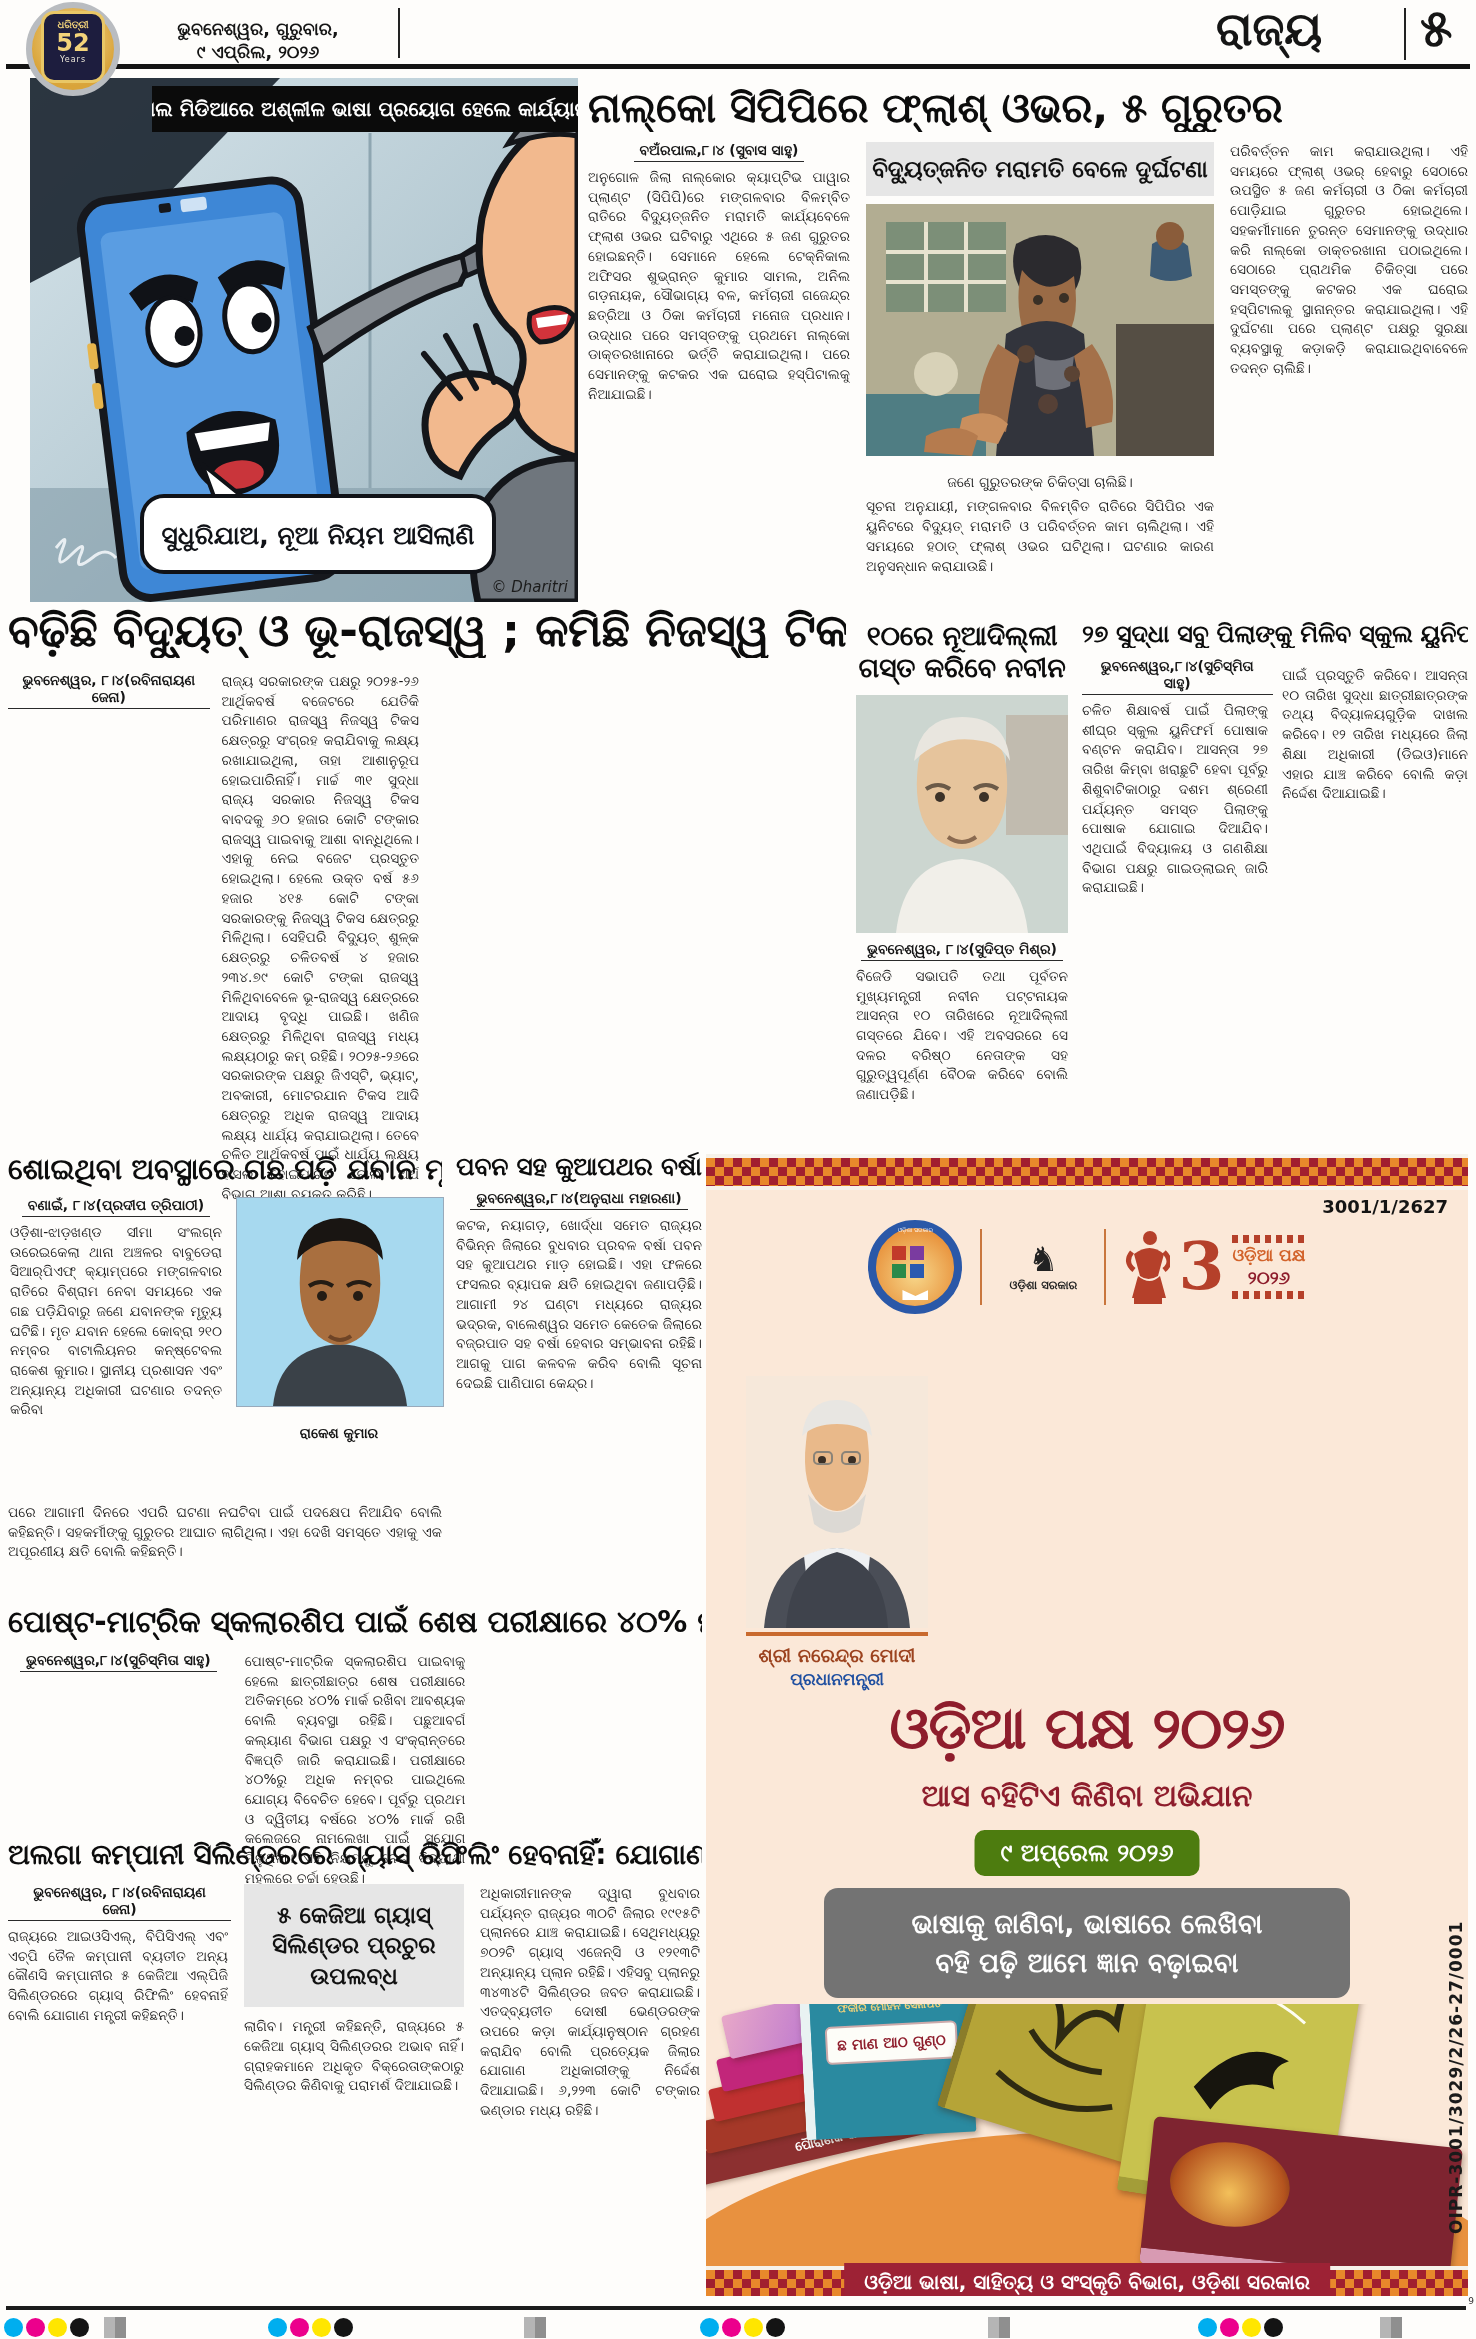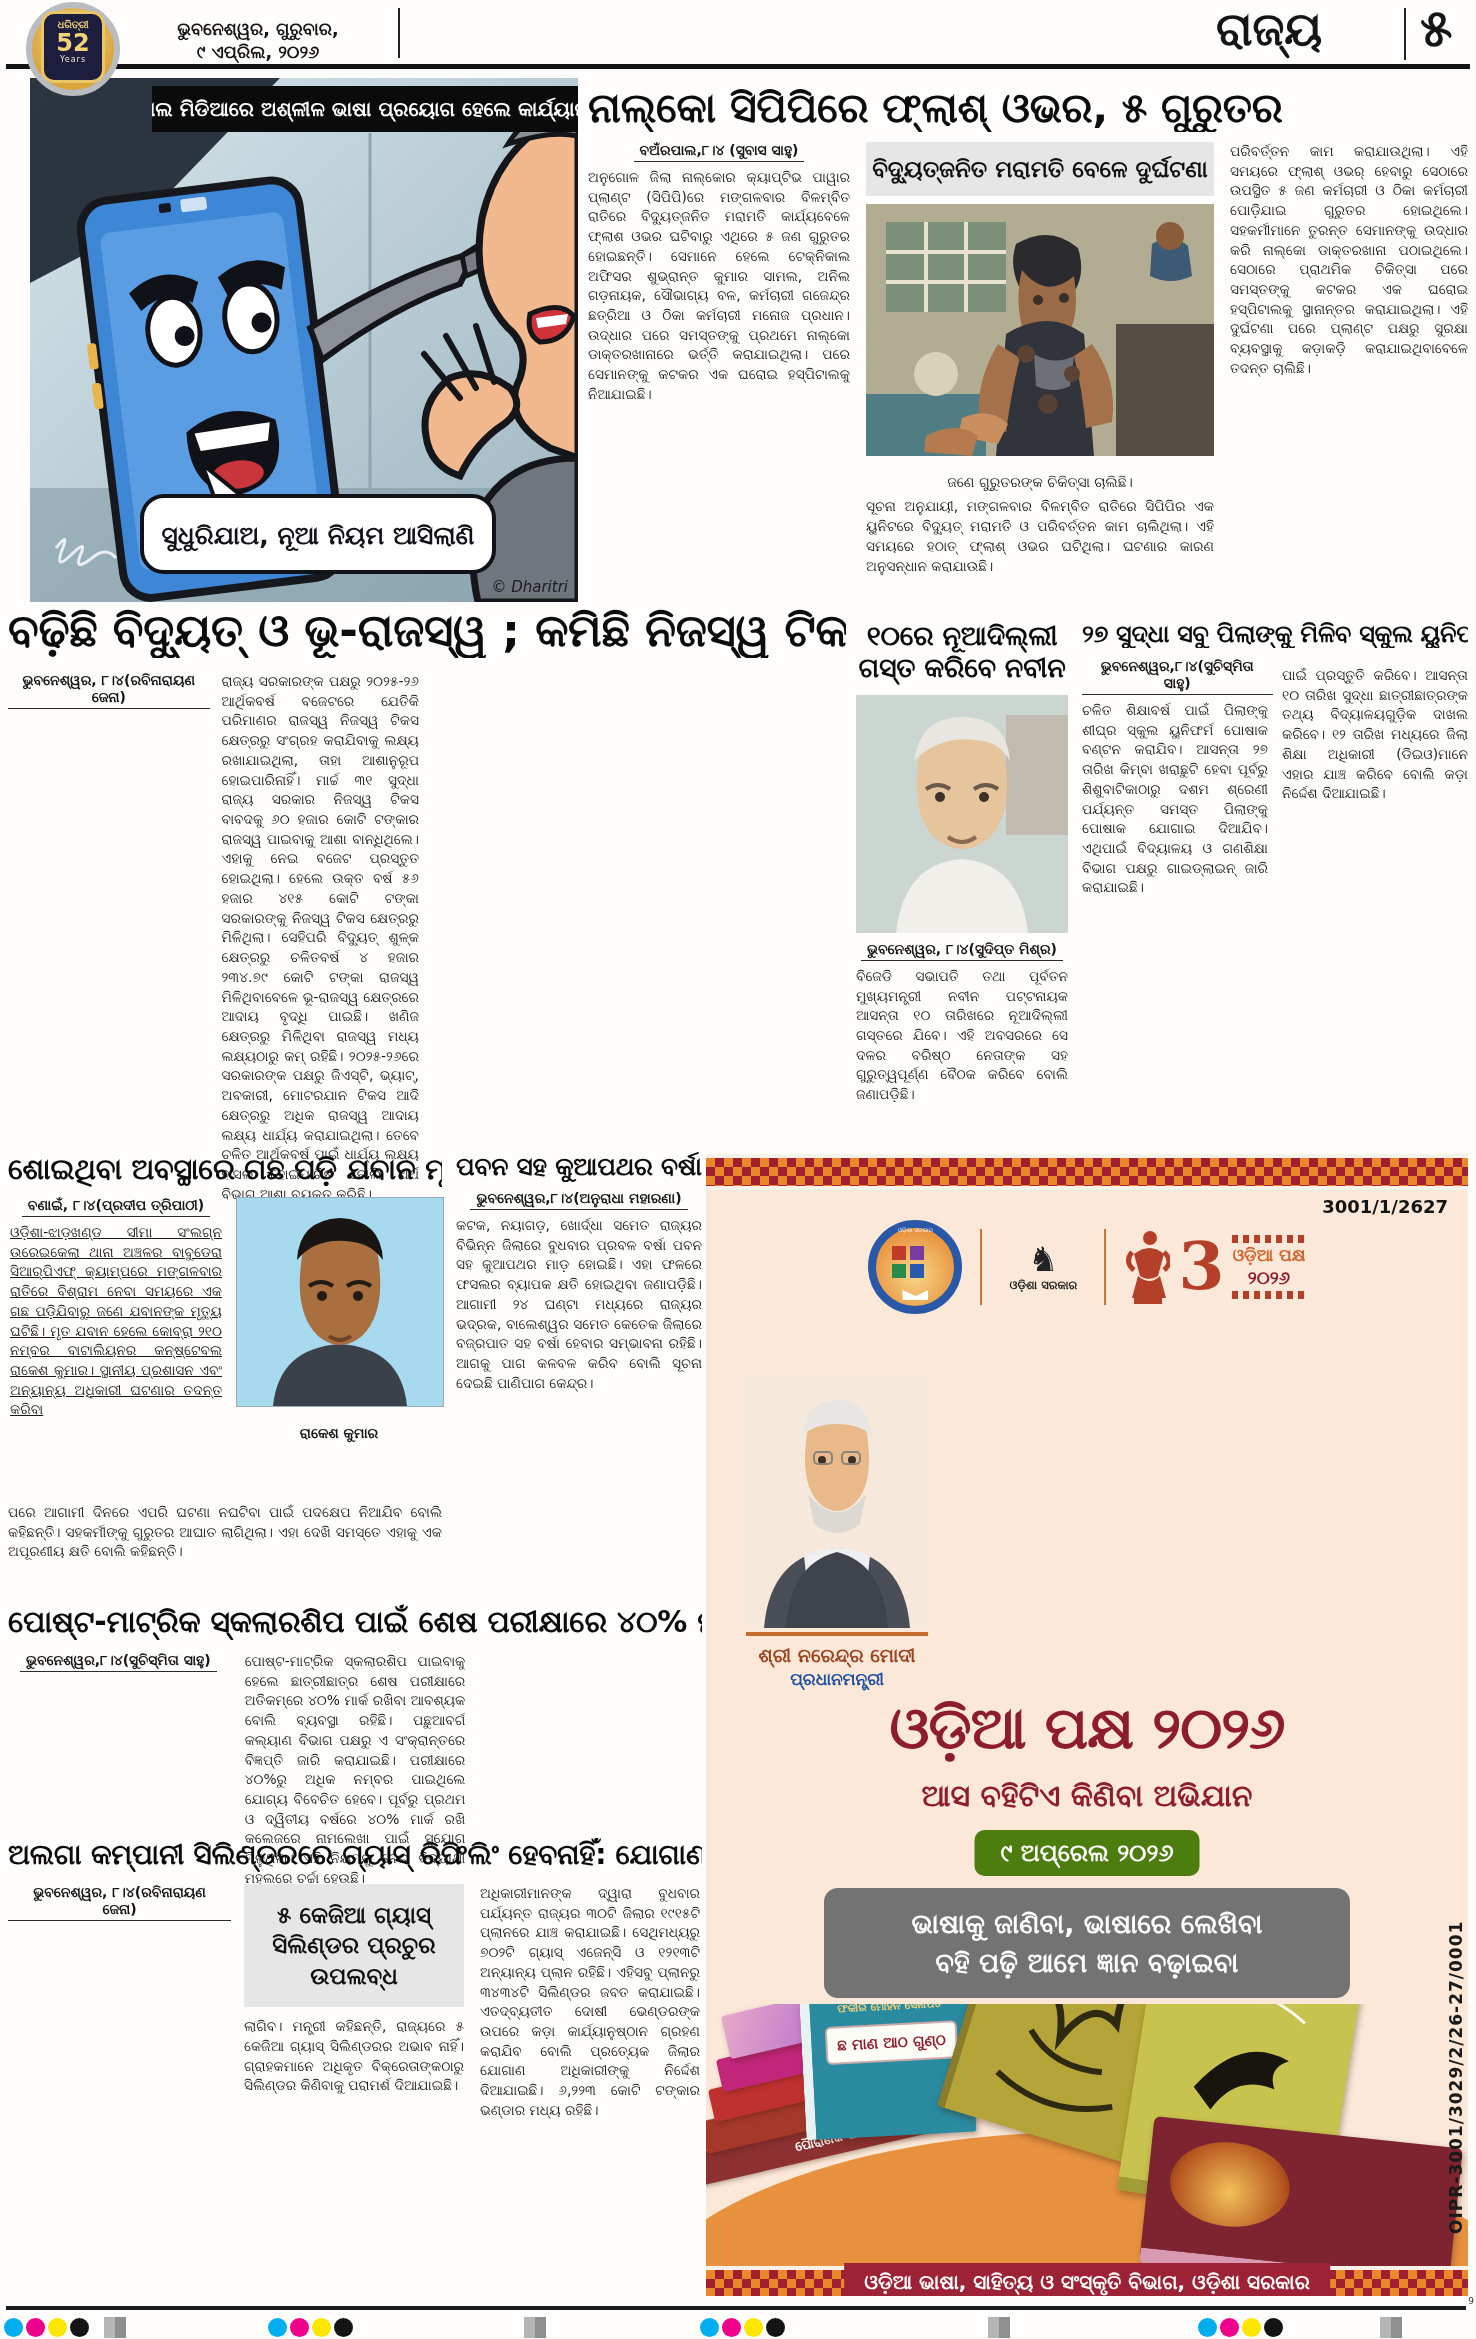--- a/index.html
+++ b/index.html
@@ -251,21 +251,21 @@
         <div class="bodytxt" style="height:350px;margin-top:8px;">ପାଇଁ ପ୍ରସ୍ତୁତି କରିବେ। ଆସନ୍ତା ୧୦ ତାରିଖ ସୁଦ୍ଧା ଛାତ୍ରୀଛାତ୍ରଙ୍କ ତଥ୍ୟ ବିଦ୍ୟାଳୟଗୁଡ଼ିକ ଦାଖଲ କରିବେ। ୧୨ ତାରିଖ ମଧ୍ୟରେ ଜିଲା ଶିକ୍ଷା ଅଧିକାରୀ (ଡିଇଓ)ମାନେ ଏହାର ଯାଞ୍ଚ କରିବେ ବୋଲି କଡ଼ା ନିର୍ଦ୍ଦେଶ ଦିଆଯାଇଛି।</div>
       </div>
     </div>
   </div>
 
   <div class="abs" style="left:8px;top:1152px;width:434px;">
     <div class="headline" style="font-size:29px;">ଶୋଇଥିବା ଅବସ୍ଥାରେ ଗଛ ପଡ଼ି ଯବାନ ମୃତ</div>
     <div class="frow" style="margin-top:10px;gap:14px;justify-content:flex-end;">
       <div style="width:212px;">
         <div class="dateline">ବଣାଇଁ, ୮।୪(ପ୍ରଦୀପ ତ୍ରିପାଠୀ)</div>
-        <div class="bodytxt" style="height:272px;text-decoration:underline;">ଓଡ଼ିଶା-ଝାଡ଼ଖଣ୍ଡ ସୀମା ସଂଲଗ୍ନ ଉରେଇକେଲା ଥାନା ଅଞ୍ଚଳର ବାବୁଡେରା ସିଆର୍‌ପିଏଫ୍ କ୍ୟାମ୍ପରେ ମଙ୍ଗଳବାର ରାତିରେ ବିଶ୍ରାମ ନେବା ସମୟରେ ଏକ ଗଛ ପଡ଼ିଯିବାରୁ ଜଣେ ଯବାନଙ୍କ ମୃତ୍ୟୁ ଘଟିଛି। ମୃତ ଯବାନ ହେଲେ କୋବ୍ରା ୨୧୦ ନମ୍ବର ବାଟାଲିୟନର କନ୍‌ଷ୍ଟେବଲ ରାକେଶ କୁମାର। ସ୍ଥାନୀୟ ପ୍ରଶାସନ ଏବଂ ଅନ୍ୟାନ୍ୟ ଅଧିକାରୀ ଘଟଣାର ତଦନ୍ତ କରିବା</div>
+        <div class="bodytxt" style="height:272px;">ଓଡ଼ିଶା-ଝାଡ଼ଖଣ୍ଡ ସୀମା ସଂଲଗ୍ନ ଉରେଇକେଲା ଥାନା ଅଞ୍ଚଳର ବାବୁଡେରା ସିଆର୍‌ପିଏଫ୍ କ୍ୟାମ୍ପରେ ମଙ୍ଗଳବାର ରାତିରେ ବିଶ୍ରାମ ନେବା ସମୟରେ ଏକ ଗଛ ପଡ଼ିଯିବାରୁ ଜଣେ ଯବାନଙ୍କ ମୃତ୍ୟୁ ଘଟିଛି। ମୃତ ଯବାନ ହେଲେ କୋବ୍ରା ୨୧୦ ନମ୍ବର ବାଟାଲିୟନର କନ୍‌ଷ୍ଟେବଲ ରାକେଶ କୁମାର। ସ୍ଥାନୀୟ ପ୍ରଶାସନ ଏବଂ ଅନ୍ୟାନ୍ୟ ଅଧିକାରୀ ଘଟଣାର ତଦନ୍ତ କରିବା</div>
       </div>
       <div style="width:206px;">
         <svg width="206" height="208" viewBox="0 0 206 208" style="display:block;border:1px solid #9ab;">
           <rect width="206" height="208" fill="#a7d9ef"></rect>
           <path d="M36,208 q6,-58 67,-62 q61,4 67,62 Z" fill="#3a4148"></path>
           <path d="M64,66 q2,-34 39,-36 q37,2 39,36 q6,50 -17,72 q-22,18 -44,0 q-23,-22 -17,-72Z" fill="#a96f3f"></path>
           <path d="M60,62 q2,-40 43,-42 q41,2 43,42 q-12,-16 -30,-18 q-36,-6 -56,18Z" fill="#191512"></path>
           <circle cx="85" cy="98" r="5" fill="#241c14"></circle>
             <circle cx="121" cy="98" r="5" fill="#241c14"></circle>
           <path d="M72,88 q12,-8 24,0 M110,88 q12,-8 24,0" stroke="#241c14" stroke-width="4" fill="none"></path>
@@ -289,20 +289,21 @@
       <div class="dateline">ଭୁବନେଶ୍ୱର,୮।୪(ସୁଚିସ୍ମିତା ସାହୁ)</div>
       <div class="bodytxt">ପୋଷ୍ଟ-ମାଟ୍ରିକ ସ୍କଲାରଶିପ ପାଇବାକୁ ହେଲେ ଛାତ୍ରୀଛାତ୍ର ଶେଷ ପରୀକ୍ଷାରେ ଅତିକମ୍‌ରେ ୪୦% ମାର୍କ ରଖିବା ଆବଶ୍ୟକ ବୋଲି ବ୍ୟବସ୍ଥା ରହିଛି। ପଛୁଆବର୍ଗ କଲ୍ୟାଣ ବିଭାଗ ପକ୍ଷରୁ ଏ ସଂକ୍ରାନ୍ତରେ ବିଜ୍ଞପ୍ତି ଜାରି କରାଯାଇଛି। ପରୀକ୍ଷାରେ ୪୦%ରୁ ଅଧିକ ନମ୍ବର ପାଇଥିଲେ ଯୋଗ୍ୟ ବିବେଚିତ ହେବେ। ପୂର୍ବରୁ ପ୍ରଥମ ଓ ଦ୍ୱିତୀୟ ବର୍ଷରେ ୪୦% ମାର୍କ ରଖି କଲେଜରେ ନାମଲେଖା ପାଇଁ ସୁଯୋଗ ମିଳୁଥିଲା। ଏହି ନିୟମକୁ ନେଇ ବିଦ୍ୟାର୍ଥୀ ମହଲରେ ଚର୍ଚ୍ଚା ହେଉଛି।</div>
     </div>
   </div>
 
   <div class="abs" style="left:8px;top:1838px;width:694px;">
     <div class="headline" style="font-size:28px;">ଅଲଗା କମ୍ପାନୀ ସିଲିଣ୍ଡରରେ ଗ୍ୟାସ୍ ରିଫିଲିଂ ହେବନାହିଁ: ଯୋଗାଣ ମନ୍ତ୍ରୀ</div>
     <div class="frow" style="margin-top:12px;gap:16px;">
       <div style="width:220px;">
         <div class="dateline">ଭୁବନେଶ୍ୱର, ୮।୪(ରବିନାରାୟଣ ଜେନା)</div>
+        <div class="bodytxt" style="height:372px;">ରାଜ୍ୟରେ ଆଇଓସିଏଲ୍, ବିପିସିଏଲ୍ ଏବଂ ଏଚ୍‌ପି ତୈଳ କମ୍ପାନୀ ବ୍ୟତୀତ ଅନ୍ୟ କୌଣସି କମ୍ପାନୀର ୫ କେଜିଆ ଏଲ୍‌ପିଜି ସିଲିଣ୍ଡରରେ ଗ୍ୟାସ୍ ରିଫିଲିଂ ହେବନାହିଁ ବୋଲି ଯୋଗାଣ ମନ୍ତ୍ରୀ କହିଛନ୍ତି।</div>
       </div>
       <div style="width:220px;">
         <div class="graybox" style="font-size:23px;padding:16px 8px;">୫ କେଜିଆ ଗ୍ୟାସ୍ ସିଲିଣ୍ଡର ପ୍ରଚୁର ଉପଲବ୍ଧ</div>
         <div class="bodytxt" style="height:270px;margin-top:10px;">ଲାଗିବ। ମନ୍ତ୍ରୀ କହିଛନ୍ତି, ରାଜ୍ୟରେ ୫ କେଜିଆ ଗ୍ୟାସ୍ ସିଲିଣ୍ଡରର ଅଭାବ ନାହିଁ। ଗ୍ରାହକମାନେ ଅଧିକୃତ ବିକ୍ରେତାଙ୍କଠାରୁ ସିଲିଣ୍ଡର କିଣିବାକୁ ପରାମର୍ଶ ଦିଆଯାଇଛି।</div>
       </div>
       <div style="width:220px;">
         <div class="bodytxt" style="height:400px;">ଅଧିକାରୀମାନଙ୍କ ଦ୍ୱାରା ବୁଧବାର ପର୍ଯ୍ୟନ୍ତ ରାଜ୍ୟର ୩୦ଟି ଜିଲାର ୧୯୧୫ଟି ପ୍ଲାନରେ ଯାଞ୍ଚ କରାଯାଇଛି। ସେଥିମଧ୍ୟରୁ ୭୦୨ଟି ଗ୍ୟାସ୍ ଏଜେନ୍ସି ଓ ୧୨୧୩ଟି ଅନ୍ୟାନ୍ୟ ପ୍ଲାନ ରହିଛି। ଏହିସବୁ ପ୍ଲାନରୁ ୩୪୩୪ଟି ସିଲିଣ୍ଡର ଜବତ କରାଯାଇଛି। ଏତଦ୍‌ବ୍ୟତୀତ ଦୋଷୀ ଭେଣ୍ଡରଙ୍କ ଉପରେ କଡ଼ା କାର୍ଯ୍ୟାନୁଷ୍ଠାନ ଗ୍ରହଣ କରାଯିବ ବୋଲି ପ୍ରତ୍ୟେକ ଜିଲାର ଯୋଗାଣ ଅଧିକାରୀଙ୍କୁ ନିର୍ଦ୍ଦେଶ ଦିଆଯାଇଛି। ୬,୨୨୩ କୋଟି ଟଙ୍କାର ଭଣ୍ଡାର ମଧ୍ୟ ରହିଛି।</div>
       </div>
     </div>
   </div>

